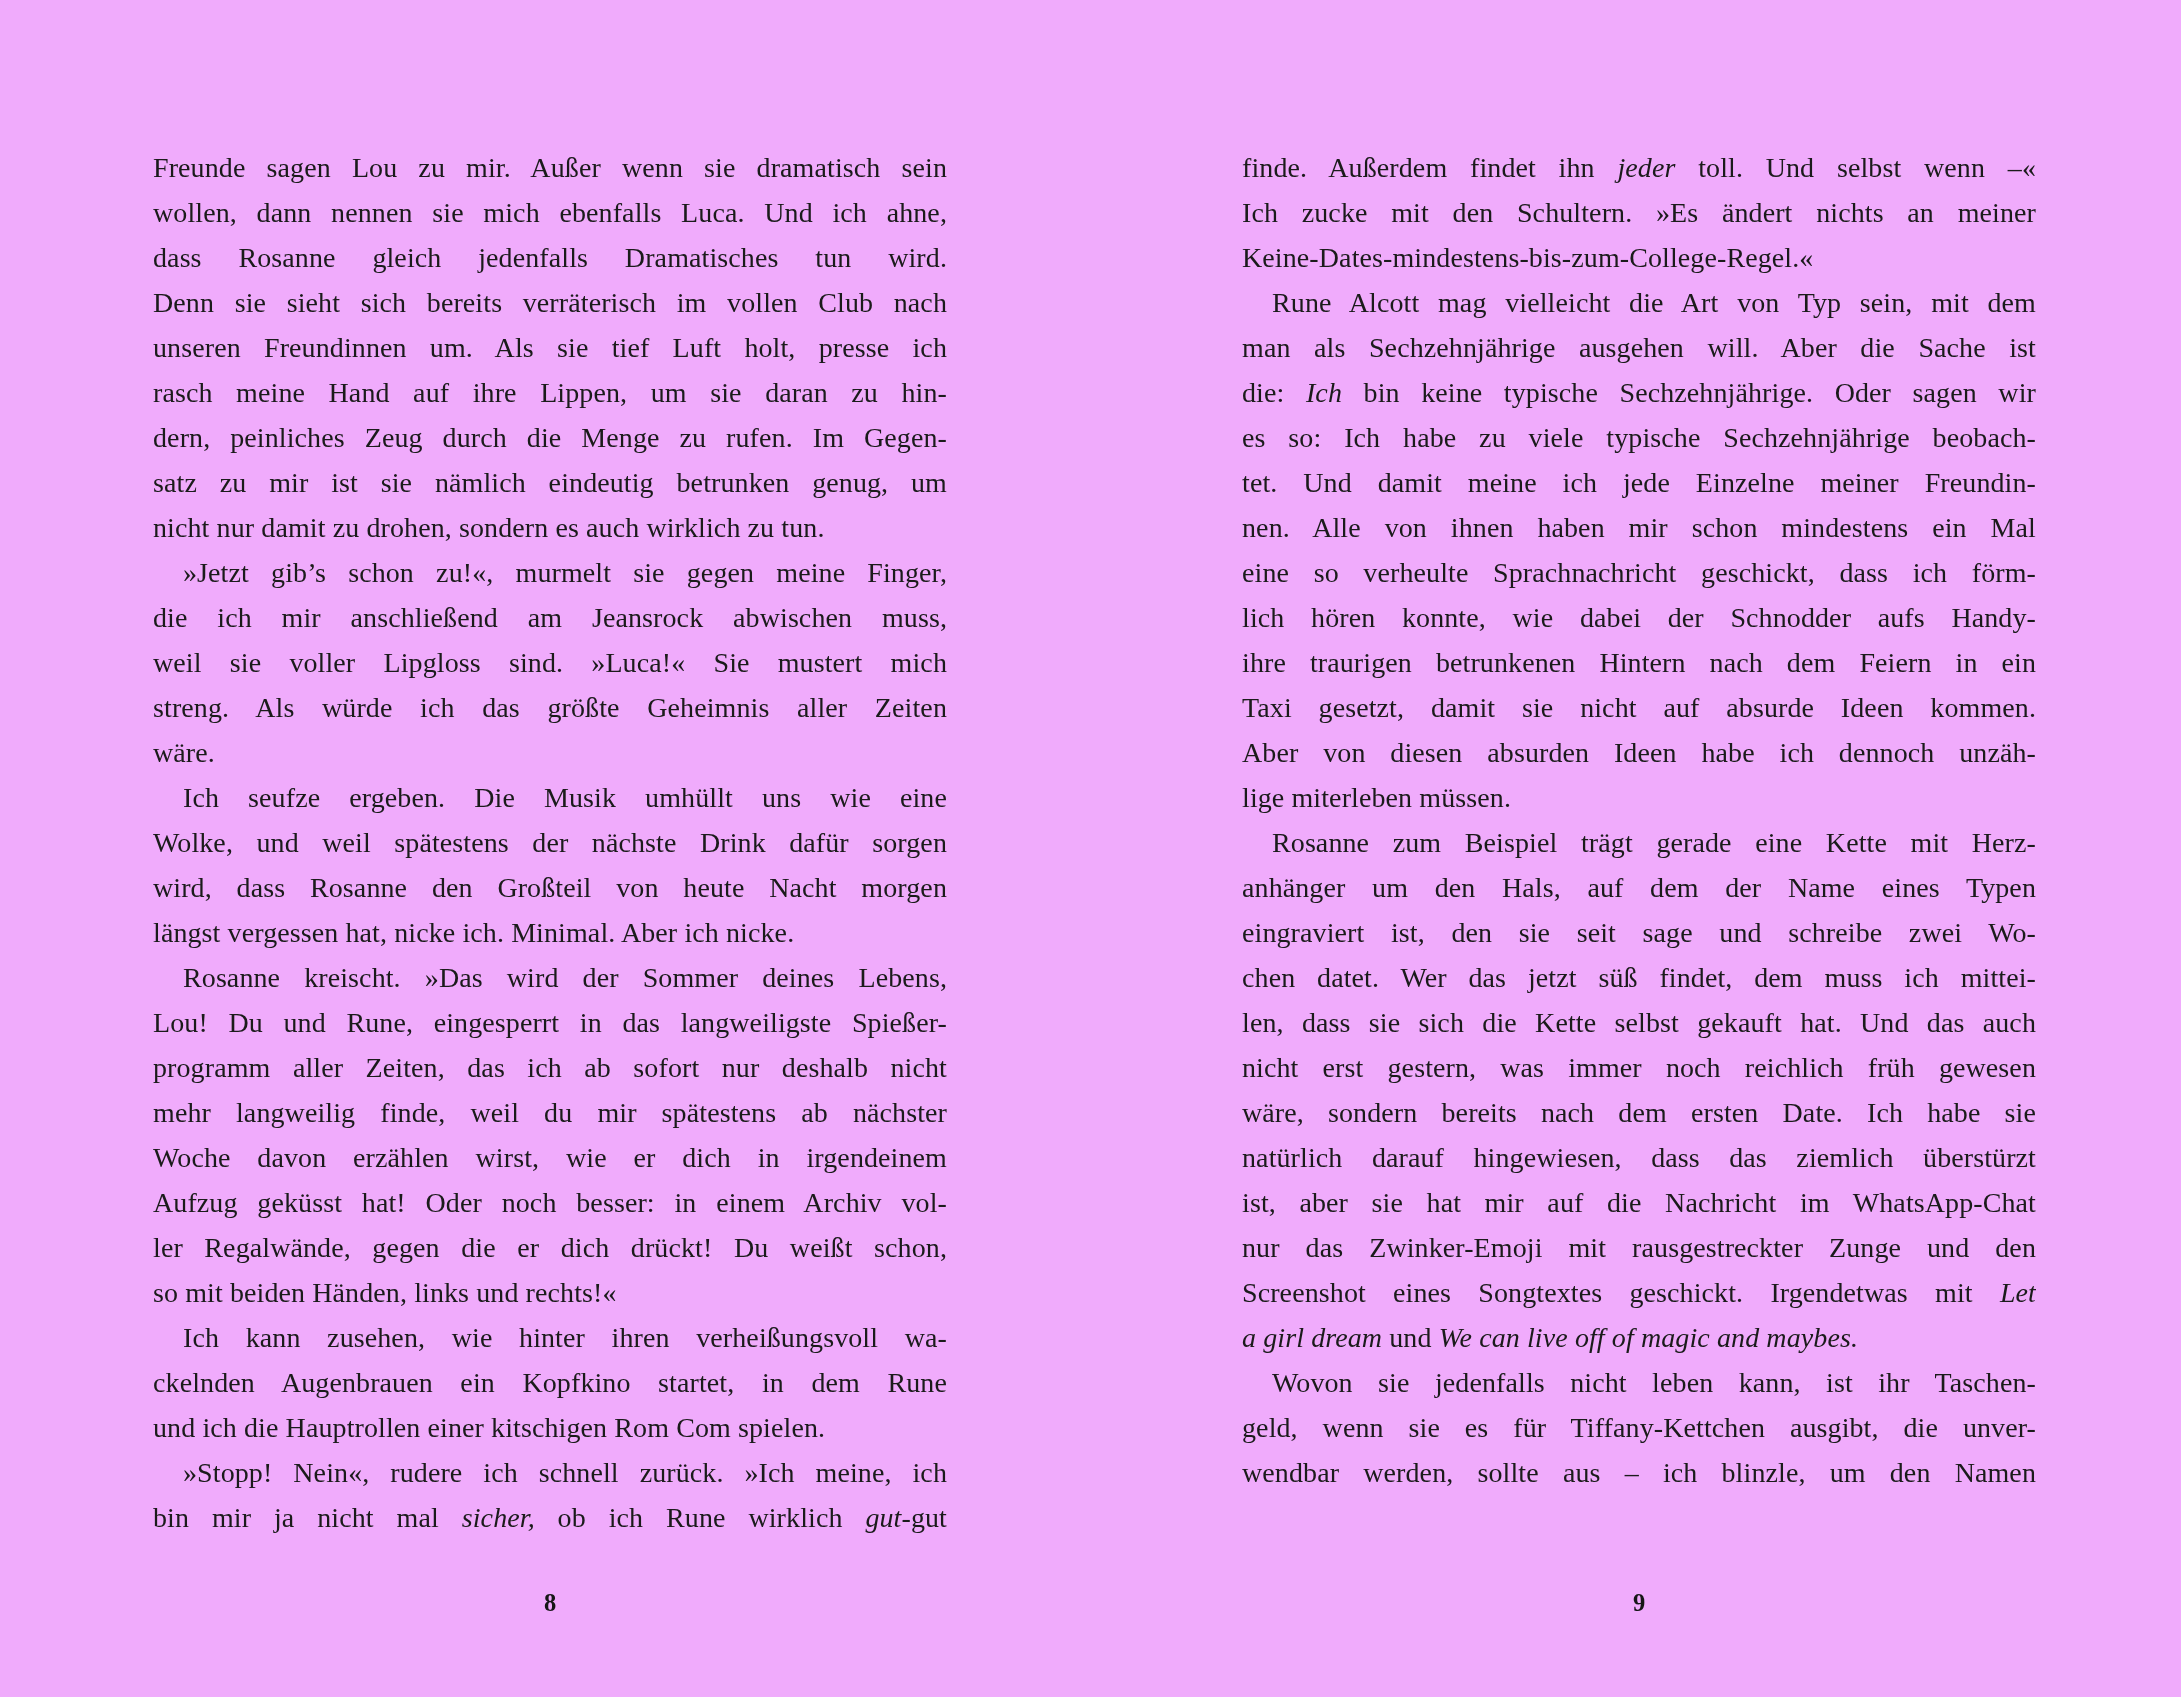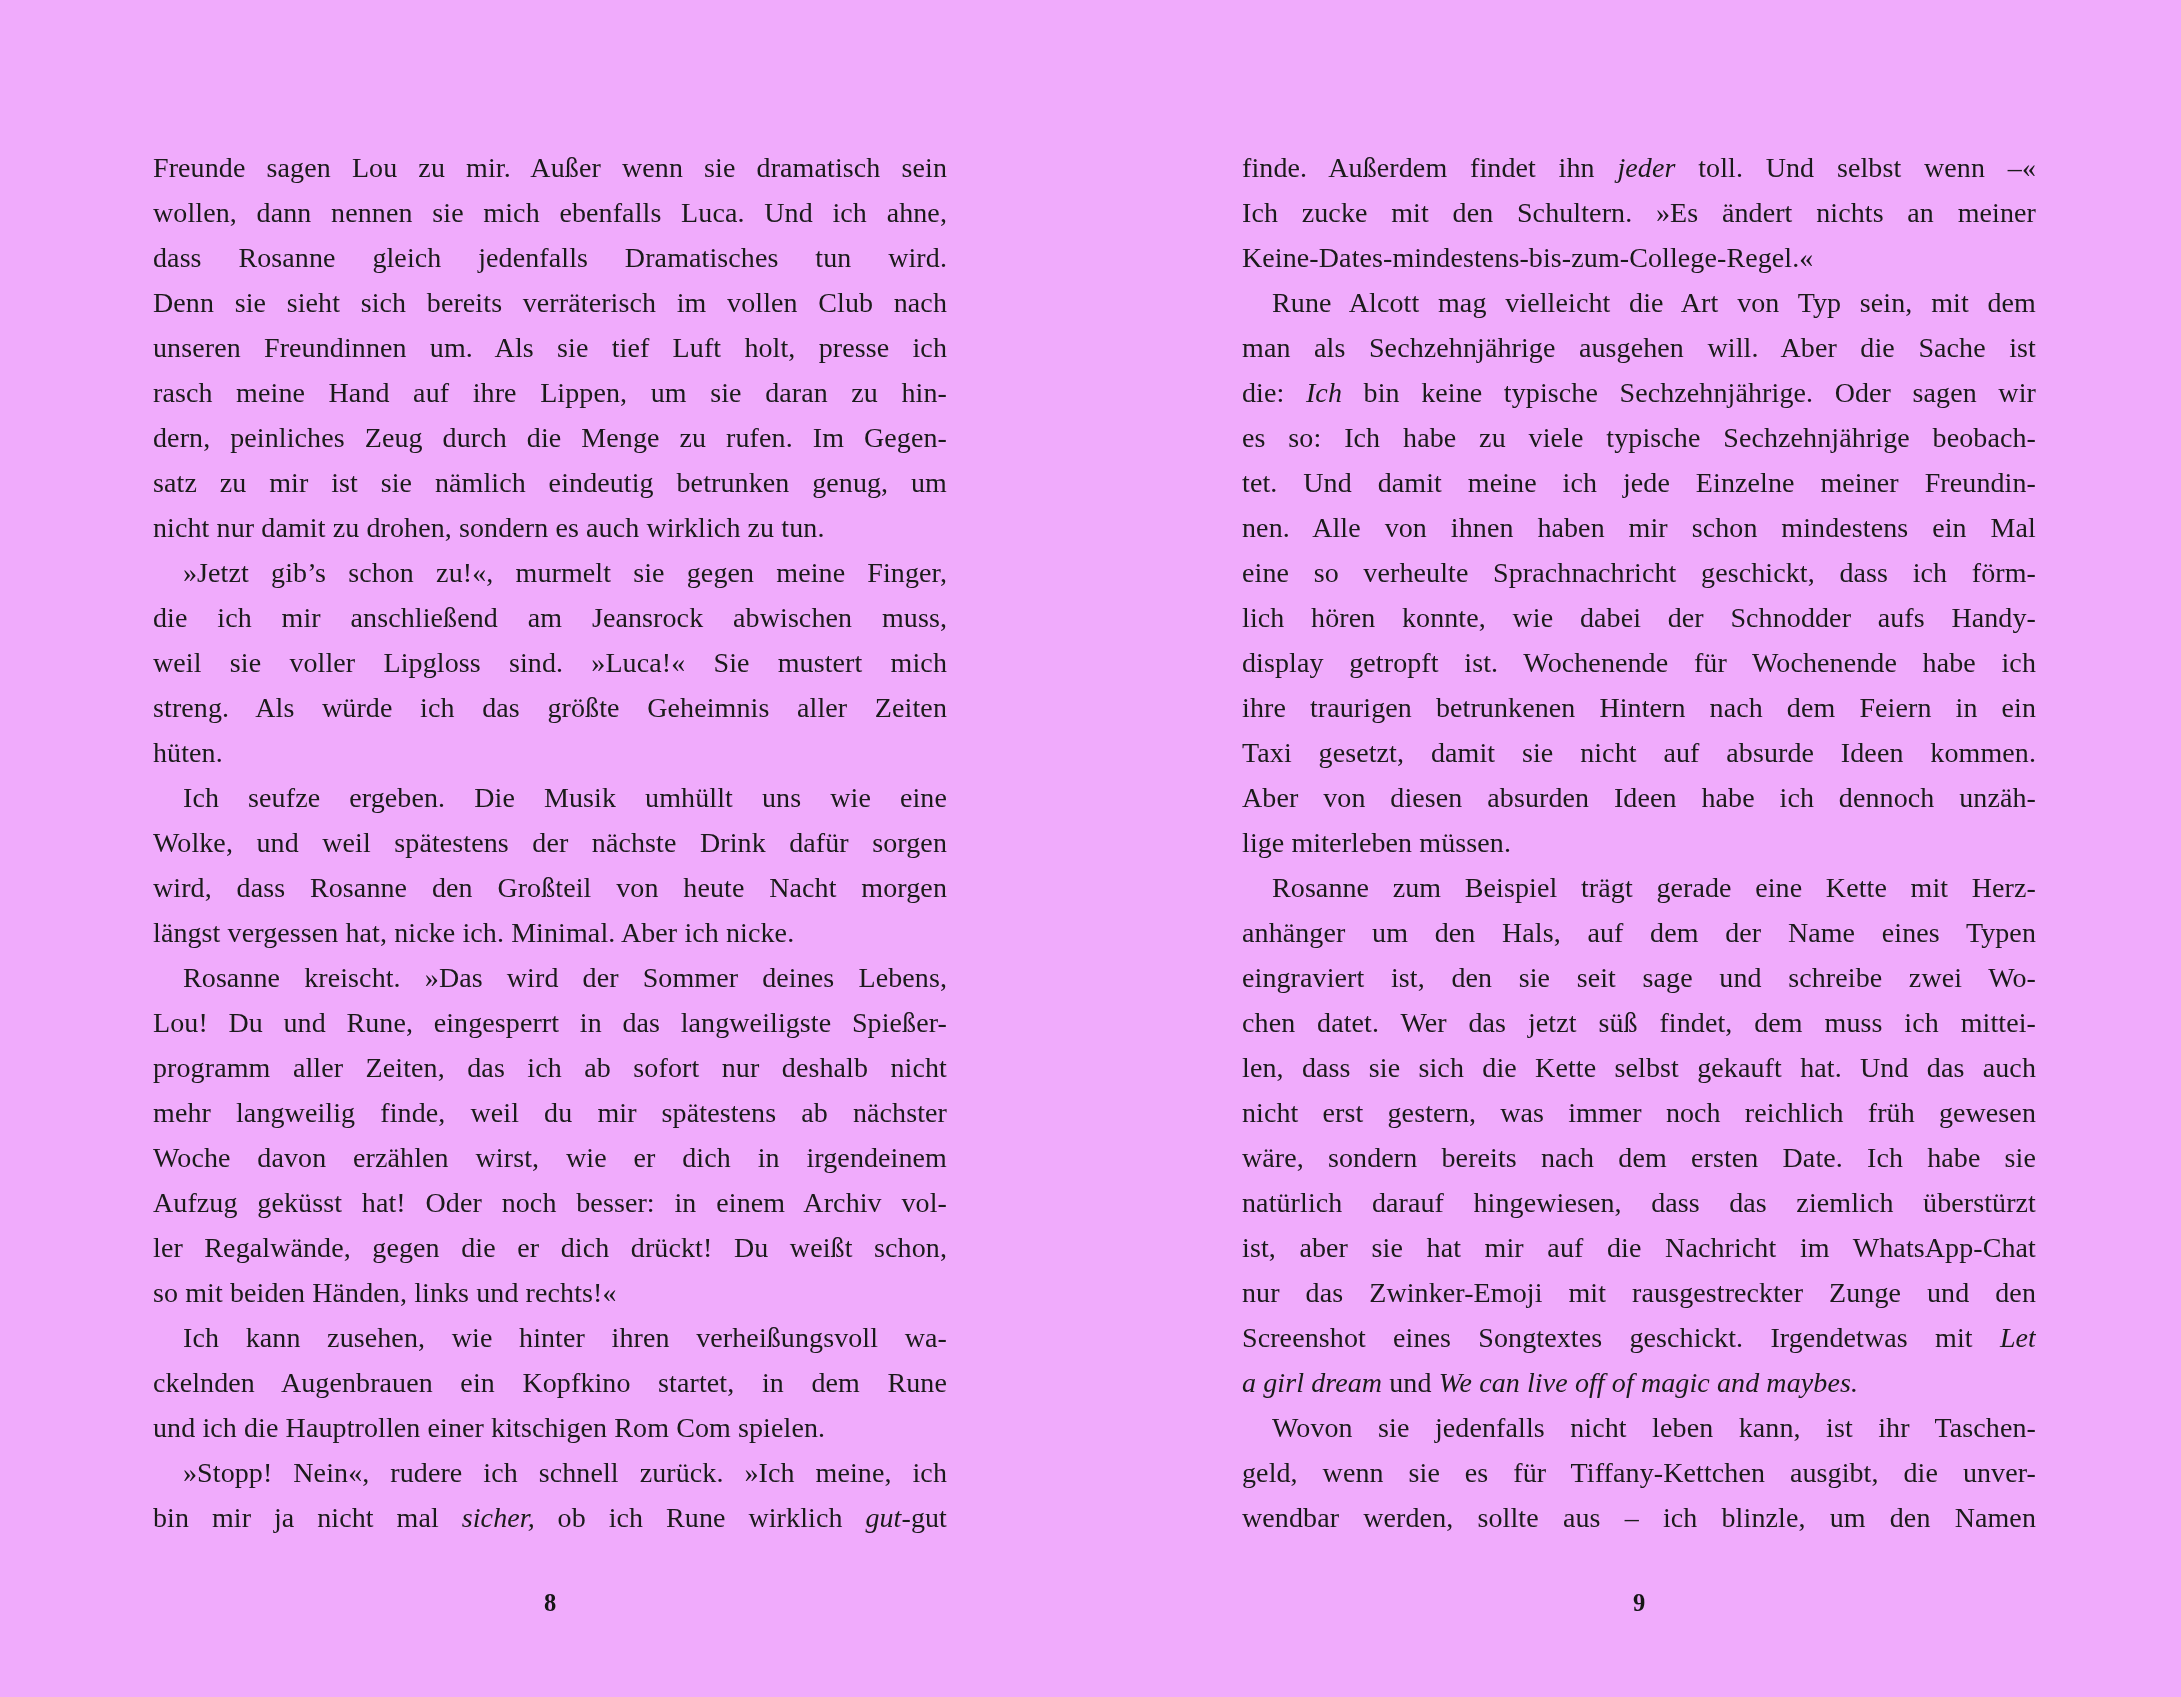--- a/index.html
+++ b/index.html
@@ -77,21 +77,21 @@
         <div class="line j"><span>Denn sie sieht sich bereits verräterisch im vollen Club nach</span></div>
         <div class="line j"><span>unseren Freundinnen um. Als sie tief Luft holt, presse ich</span></div>
         <div class="line j"><span>rasch meine Hand auf ihre Lippen, um sie daran zu hin-</span></div>
         <div class="line j"><span>dern, peinliches Zeug durch die Menge zu rufen. Im Gegen-</span></div>
         <div class="line j"><span>satz zu mir ist sie nämlich eindeutig betrunken genug, um</span></div>
         <div class="line"><span>nicht nur damit zu drohen, sondern es auch wirklich zu tun.</span></div>
         <div class="line indent j"><span>»Jetzt gib’s schon zu!«, murmelt sie gegen meine Finger,</span></div>
         <div class="line j"><span>die ich mir anschließend am Jeansrock abwischen muss,</span></div>
         <div class="line j"><span>weil sie voller Lipgloss sind. »Luca!« Sie mustert mich</span></div>
         <div class="line j"><span>streng. Als würde ich das größte Geheimnis aller Zeiten</span></div>
-        <div class="line"><span>hüten.</span></div>
+        <div class="line"><span>wäre.</span></div>
         <div class="line indent j"><span>Ich seufze ergeben. Die Musik umhüllt uns wie eine</span></div>
         <div class="line j"><span>Wolke, und weil spätestens der nächste Drink dafür sorgen</span></div>
         <div class="line j"><span>wird, dass Rosanne den Großteil von heute Nacht morgen</span></div>
         <div class="line"><span>längst vergessen hat, nicke ich. Minimal. Aber ich nicke.</span></div>
         <div class="line indent j"><span>Rosanne kreischt. »Das wird der Sommer deines Lebens,</span></div>
         <div class="line j"><span>Lou! Du und Rune, eingesperrt in das langweiligste Spießer-</span></div>
         <div class="line j"><span>programm aller Zeiten, das ich ab sofort nur deshalb nicht</span></div>
         <div class="line j"><span>mehr langweilig finde, weil du mir spätestens ab nächster</span></div>
         <div class="line j"><span>Woche davon erzählen wirst, wie er dich in irgendeinem</span></div>
         <div class="line j"><span>Aufzug geküsst hat! Oder noch besser: in einem Archiv vol-</span></div>
@@ -112,21 +112,20 @@
         <div class="line j"><span>Ich zucke mit den Schultern. »Es ändert nichts an meiner</span></div>
         <div class="line"><span>Keine-Dates-mindestens-bis-zum-College-Regel.«</span></div>
         <div class="line indent j"><span>Rune Alcott mag vielleicht die Art von Typ sein, mit dem</span></div>
         <div class="line j"><span>man als Sechzehnjährige ausgehen will. Aber die Sache ist</span></div>
         <div class="line j"><span>die: </span><i>Ich</i><span> bin keine typische Sechzehnjährige. Oder sagen wir</span></div>
         <div class="line j"><span>es so: Ich habe zu viele typische Sechzehnjährige beobach-</span></div>
         <div class="line j"><span>tet. Und damit meine ich jede Einzelne meiner Freundin-</span></div>
         <div class="line j"><span>nen. Alle von ihnen haben mir schon mindestens ein Mal</span></div>
         <div class="line j"><span>eine so verheulte Sprachnachricht geschickt, dass ich förm-</span></div>
         <div class="line j"><span>lich hören konnte, wie dabei der Schnodder aufs Handy-</span></div>
-        <div class="line j"><span>display getropft ist. Wochenende für Wochenende habe ich</span></div>
         <div class="line j"><span>ihre traurigen betrunkenen Hintern nach dem Feiern in ein</span></div>
         <div class="line j"><span>Taxi gesetzt, damit sie nicht auf absurde Ideen kommen.</span></div>
         <div class="line j"><span>Aber von diesen absurden Ideen habe ich dennoch unzäh-</span></div>
         <div class="line"><span>lige miterleben müssen.</span></div>
         <div class="line indent j"><span>Rosanne zum Beispiel trägt gerade eine Kette mit Herz-</span></div>
         <div class="line j"><span>anhänger um den Hals, auf dem der Name eines Typen</span></div>
         <div class="line j"><span>eingraviert ist, den sie seit sage und schreibe zwei Wo-</span></div>
         <div class="line j"><span>chen datet. Wer das jetzt süß findet, dem muss ich mittei-</span></div>
         <div class="line j"><span>len, dass sie sich die Kette selbst gekauft hat. Und das auch</span></div>
         <div class="line j"><span>nicht erst gestern, was immer noch reichlich früh gewesen</span></div>

